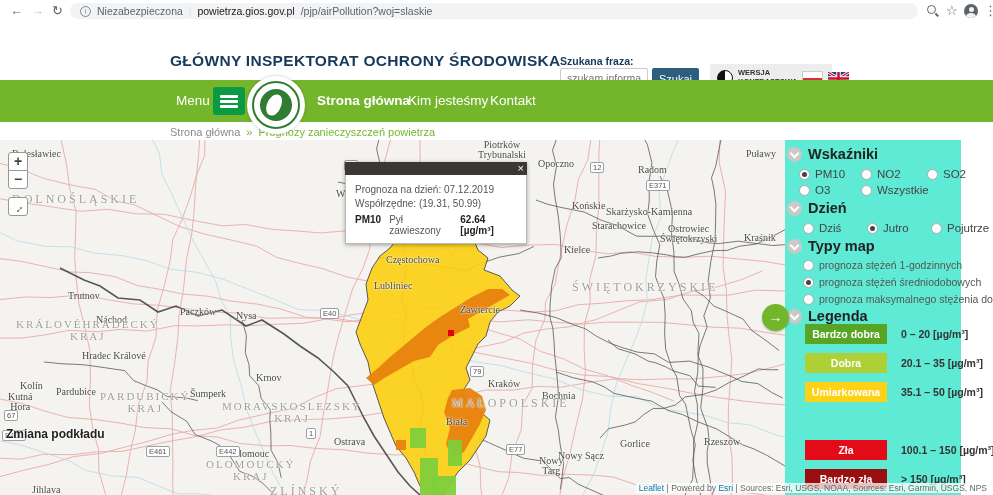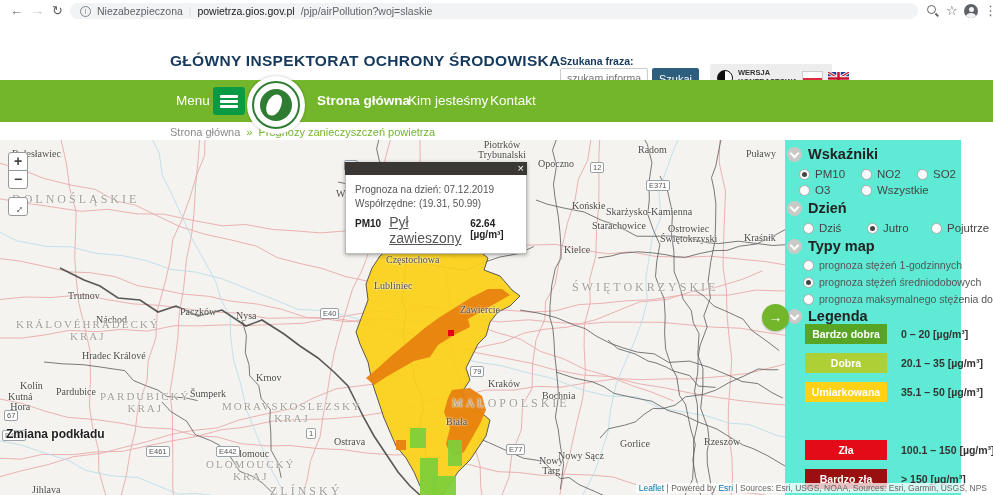--- a/index.html
+++ b/index.html
@@ -74,21 +74,21 @@
   .shield{position:absolute;font-size:7.5px;color:#555;background:#fff;border:1px solid #9aa0a6;
     border-radius:2px;padding:0 2px;line-height:9px;pointer-events:none;}
   
   #popup{position:absolute;left:345px;top:162px;width:182px;z-index:40;box-shadow:0 1px 4px rgba(0,0,0,.35);}
   #popup-head{height:13px;background:#3b3735;position:relative;}
   #popup-close{position:absolute;right:3px;top:-1px;color:#fff;font-size:11px;cursor:pointer;line-height:14px;}
   #popup-body{background:#fff;border:1px solid #bbb;border-top:none;padding:6px 9px 7px;}
   .pop-row{font-size:10px;color:#555;margin:3px 0;}
   #pop-row3{display:flex;gap:8px;align-items:baseline;margin-top:5px;}
   #pop-pollutant{font-weight:bold;color:#222;font-size:10px;}
-  #pop-name{color:#555;font-size:14px;text-decoration:underline;}
+  #pop-name{color:#555;font-size:10px;}
   #pop-value{font-weight:bold;color:#222;font-size:10px;}
   
   .zoom-btn{position:absolute;left:8px;width:20px;height:19px;background:#fff;border:1px solid #979797;
     box-sizing:border-box;text-align:center;line-height:17px;font-size:14px;font-weight:bold;color:#444;cursor:pointer;z-index:20;}
   #zoom-in{top:152px;border-radius:3px 3px 0 0;}
   #zoom-out{top:170px;border-radius:0 0 3px 3px;}
   #expand-btn{position:absolute;left:8px;top:197px;width:20px;height:19px;background:#fff;border:1px solid #979797;
     box-sizing:border-box;border-radius:3px;cursor:pointer;z-index:20;color:#444;text-align:center;}
   #expand-btn span{display:inline-block;transform:rotate(-45deg);font-size:11px;line-height:17px;}
   #basemap-label{position:absolute;left:6px;top:427px;font-size:12px;font-weight:bold;color:#222;
@@ -238,21 +238,21 @@
     <rect x="432" y="336" width="24" height="19" fill="#7fcf3a" opacity=".95"></rect>
 
     <rect x="448" y="190" width="6" height="6" fill="#e3000f"></rect>
   </svg>
 
   <span class="map-label" style="left:12px;top:8px">Bolesławiec</span>
   <span class="map-label" style="left:336px;top:48px">Wieluń</span>
   <span class="map-label c2" style="left:478px;top:0px">Piotrków
 Trybunalski</span>
   <span class="map-label" style="left:538px;top:18px">Opoczno</span>
-  <span class="map-label" style="left:638px;top:4px">Radom</span>
+  <span class="map-label" style="left:638px;top:24px">Radom</span>
   <span class="map-label" style="left:746px;top:8px">Puławy</span>
   <span class="map-label" style="left:572px;top:60px">Końskie</span>
   <span class="map-label" style="left:606px;top:66px">Skarżysko-Kamienna</span>
   <span class="map-label" style="left:592px;top:80px">Starachowice</span>
   <span class="map-label c2" style="left:660px;top:84px">Ostrowiec
 Świętokrzyski</span>
   <span class="map-label" style="left:744px;top:92px">Kraśnik</span>
   <span class="map-label" style="left:564px;top:104px">Kielce</span>
   <span class="map-label" style="left:450px;top:84px">Radomsko</span>
   <span class="map-label" style="left:386px;top:114px">Częstochowa</span>
@@ -334,21 +334,21 @@
     <span class="sec-title">Wskaźniki</span>
   </div>
   <label class="radio" style="left:14px;top:28px">
     <span class="rb checked"></span>
     <span class="rlabel">PM10</span>
   </label>
   <label class="radio" style="left:76px;top:28px">
     <span class="rb"></span>
     <span class="rlabel">NO2</span>
   </label>
-  <label class="radio" style="left:132px;top:28px">
+  <label class="radio" style="left:142px;top:28px">
     <span class="rb"></span>
     <span class="rlabel">SO2</span>
   </label>
   <label class="radio" style="left:14px;top:44px">
     <span class="rb"></span>
     <span class="rlabel">O3</span>
   </label>
   <label class="radio" style="left:76px;top:44px">
     <span class="rb"></span>
     <span class="rlabel">Wszystkie</span>

